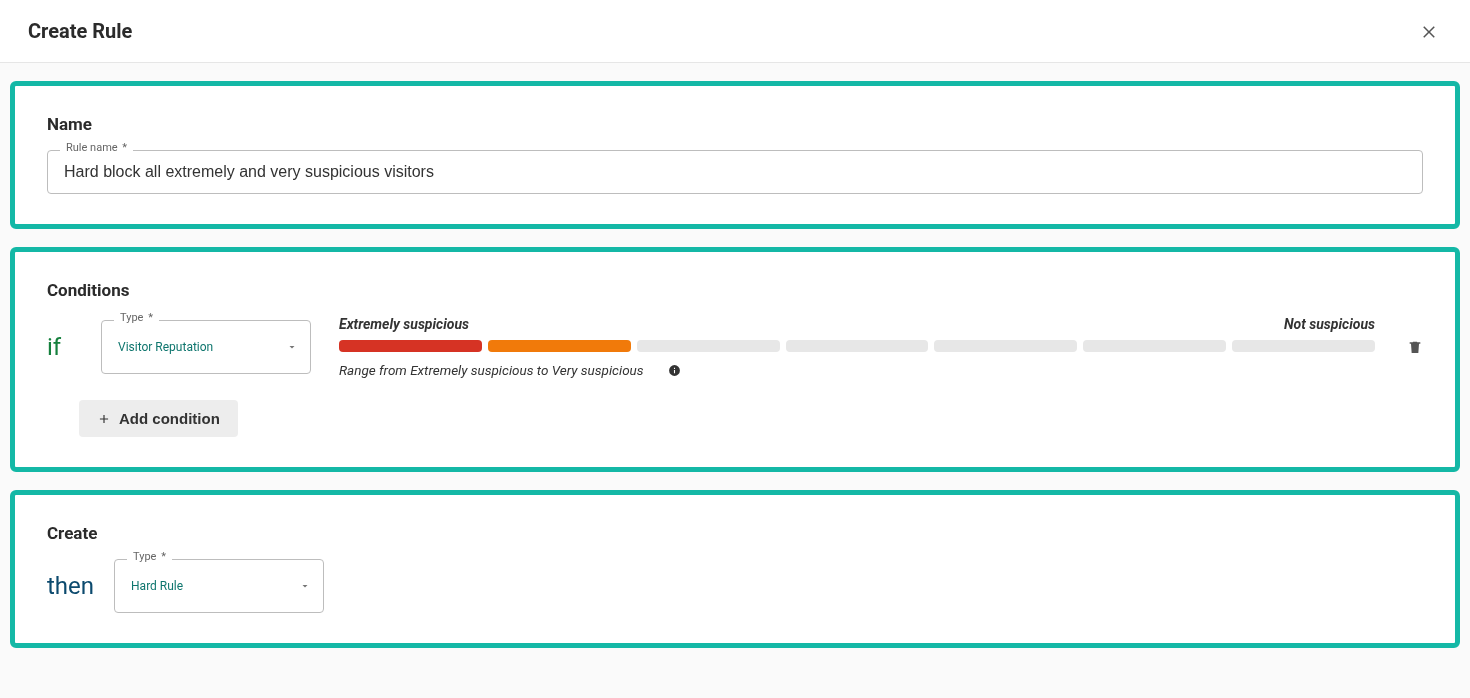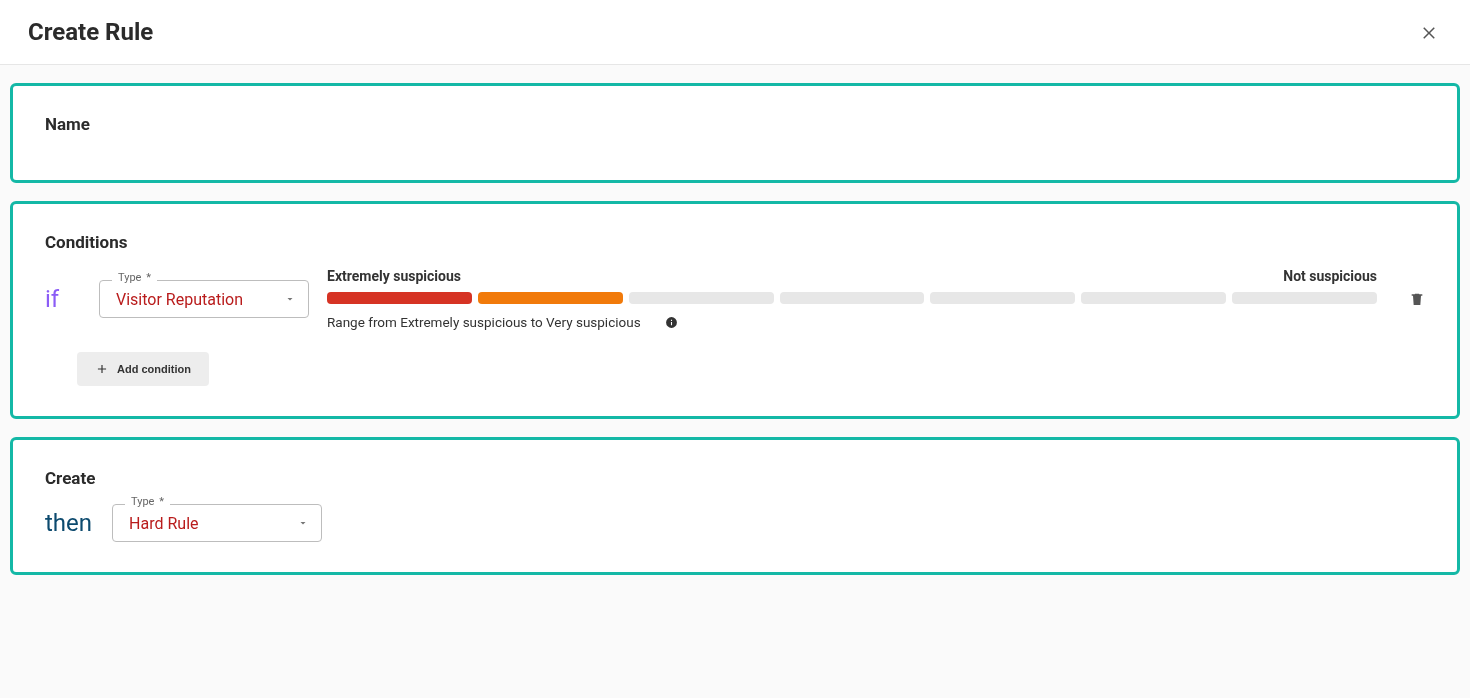--- a/index.html
+++ b/index.html
@@ -15,42 +15,42 @@
     }
     .header-bar {
       background: #fff;
       padding: 18px 28px;
       border-bottom: 1px solid #e6e6e6;
       display: flex;
       align-items: center;
       justify-content: space-between;
     }
     .header-title {
-      font-size: 24px;
+      font-size: 20px;
       font-weight: 700;
       color: #2b2b2b;
     }
     .close-btn {
       cursor: pointer;
       color: #555;
       padding: 4px;
       display: flex;
       align-items: center;
       justify-content: center;
     }
     .close-btn svg {
       width: 18px;
       height: 18px;
     }
     .content {
       padding: 18px 10px;
     }
     .card {
       background: #fff;
-      border: 3px solid #14b8a6;
+      border: 5px solid #14b8a6;
       border-radius: 6px;
       padding: 28px 32px 30px;
       margin-bottom: 18px;
     }
     .section-title {
       font-size: 17px;
       font-weight: 700;
       color: #2b2b2b;
       margin-bottom: 16px;
     }
@@ -100,45 +100,47 @@
     
     .cond-row {
       display: flex;
       align-items: center;
       gap: 18px;
       margin-bottom: 22px;
     }
     .if-then {
       font-size: 24px;
       font-weight: 400;
-      color: #8b5cf6;
+      color: #15803d;
       min-width: 36px;
     }
     .select-field {
       width: 210px;
-      height: 38px;
+      height: 54px;
       display: flex;
       align-items: center;
       justify-content: space-between;
       padding: 0 12px 0 16px;
       cursor: pointer;
     }
     .select-field .value {
-      font-size: 16px;
-      color: #b91c1c;
+      font-size: 12px;
+      color: #0f766e;
     }
     .select-field svg {
       width: 12px;
       height: 12px;
       fill: #757575;
     }
 
     
     .slider-area {
       flex: 1;
+      margin-left: 10px;
+      font-style: italic;
     }
     .slider-labels-top {
       display: flex;
       justify-content: space-between;
       font-size: 14px;
       font-weight: 700;
       color: #333;
       margin-bottom: 8px;
     }
     .segments {
@@ -186,21 +188,21 @@
       margin-left: 32px;
     }
     .add-cond-btn {
       display: inline-flex;
       align-items: center;
       gap: 8px;
       background: #ededed;
       border: none;
       border-radius: 4px;
       padding: 10px 18px;
-      font-size: 11px;
+      font-size: 15px;
       font-weight: 600;
       color: #333;
       cursor: pointer;
     }
     .add-cond-btn svg {
       width: 14px;
       height: 14px;
       fill: #333;
     }
 
@@ -226,20 +228,27 @@
       <path fill="currentColor" d="M18.3 5.71 12 12.01l-6.3-6.3-1.41 1.41 6.3 6.3-6.3 6.29 1.41 1.42 6.3-6.3 6.3 6.3 1.41-1.42-6.3-6.29 6.3-6.3z"></path>
     </svg>
   </div>
 </div>
 
 <div class="content">
 
   <div class="card">
     <div class="section-title">Name</div>
 
+    <div class="field-wrap name-field">
+      <span class="field-legend">
+        <span>Rule name</span>
+        <span class="req">*</span>
+      </span>
+      <input type="text" class="name-input" value="Hard block all extremely and very suspicious visitors" style="">
+    </div>
 
   </div>
 
   <div class="card">
     <div class="section-title">Conditions</div>
 
     <div class="cond-row">
       <div class="if-then">if</div>
 
       <div class="field-wrap select-field">

